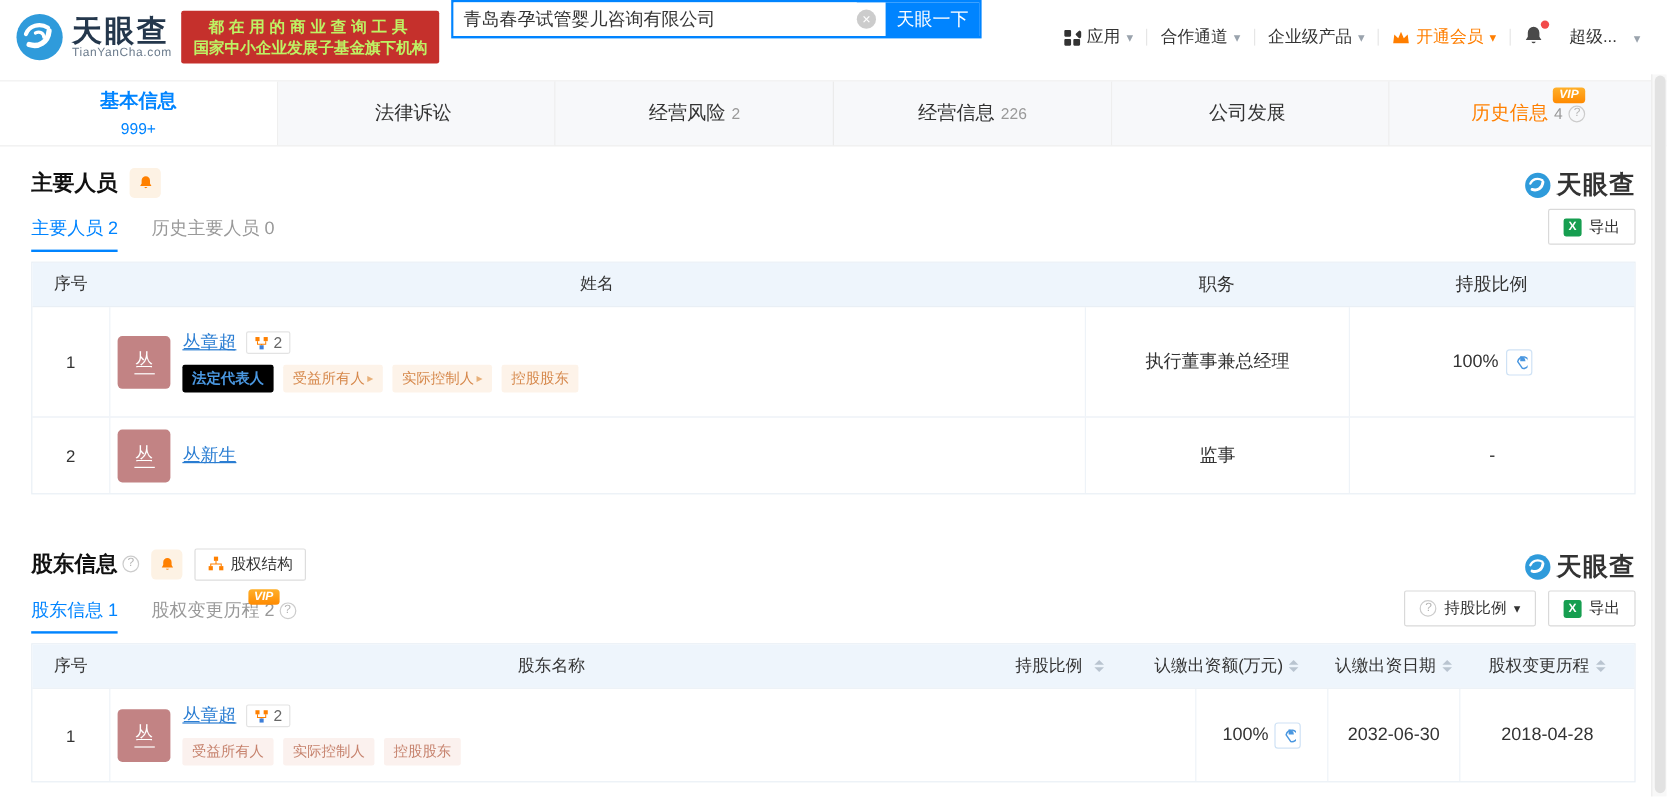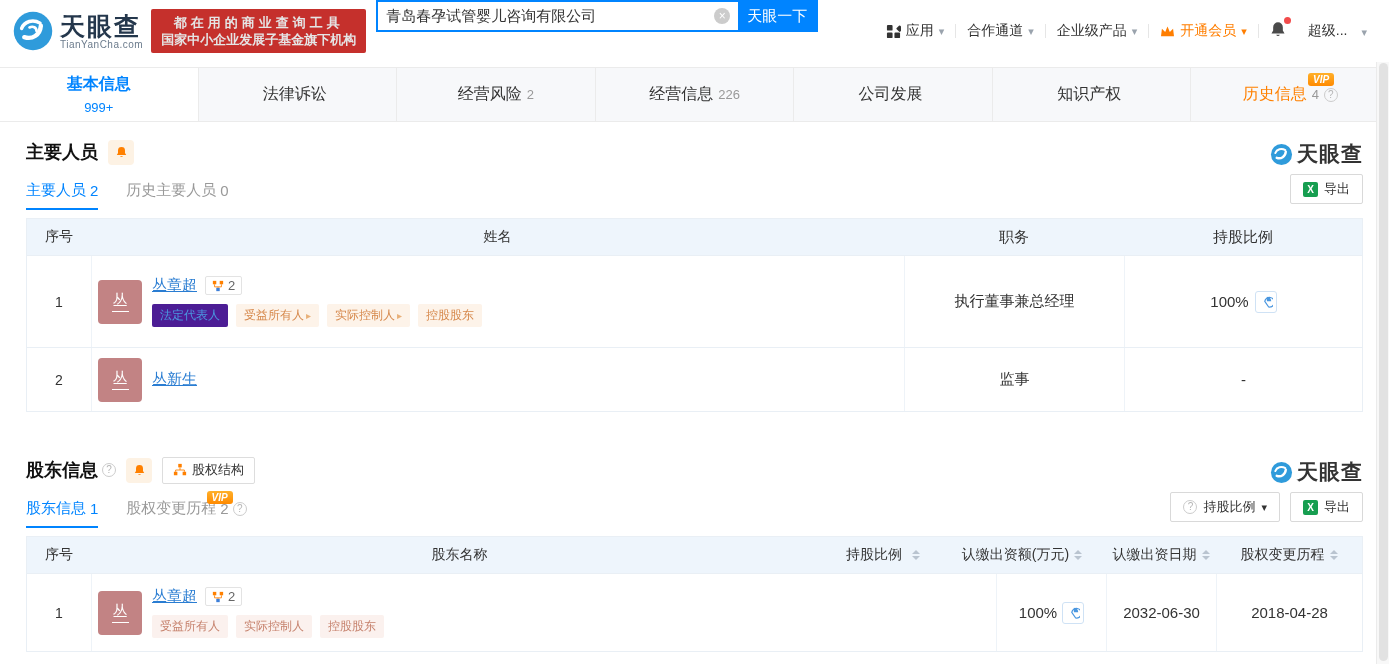--- a/index.html
+++ b/index.html
@@ -6,21 +6,21 @@
   html,body { background:#fff; }
   body { font-family:"Liberation Sans","DejaVu Sans",sans-serif; color:#333; }
   .page { position:relative; width:1389px; height:664px; background:#fff; overflow:hidden; }
 
   
   .hdr { position:relative; height:62px; display:flex; align-items:center; padding:0 18px 0 12px; }
   .logo { display:flex; align-items:center; gap:6px; cursor:pointer; }
   .logo svg { width:42px; height:42px; }
   .logo .brand { font-size:25px; font-weight:bold; color:#24374c; line-height:26px; letter-spacing:2px;}
   .logo .domain { font-size:10px; color:#6b7b8c; letter-spacing:.5px; }
-  .banner { margin-left:8px; background:#c5302c; color:#e5e5e5; padding:5px 10px; font-size:13px; font-weight:bold; line-height:17px; text-align:center; border-radius:2px; }
+  .banner { margin-left:8px; background:#c5302c; color:#bef264; padding:5px 10px; font-size:13px; font-weight:bold; line-height:17px; text-align:center; border-radius:2px; }
   .banner .l1 { letter-spacing:4px; }
   .search { margin-left:10px; width:442px; align-self:flex-start; }
   .search-tabs { display:flex; align-items:flex-end; height:24px; font-size:13px; gap:0; }
   .stab { padding:3px 13px; color:#333; cursor:pointer; }
   .stab.active { background:#0084ff; color:#fff; }
   .search-box { display:flex; height:32px; border:2px solid #0084ff; }
   .search-box input { flex:1; border:none; outline:none; font-size:15px; padding:0 8px; color:#333; font-family:Liberation Mono, monospace; }
   .clear-ic { align-self:center; width:16px; height:16px; border-radius:50%; background:#ccc; color:#fff; font-size:12px; line-height:16px; text-align:center; margin-right:8px; cursor:pointer; }
   .search-box button { width:78px; background:#0084ff; color:#fff; border:none; font-size:15px; cursor:pointer; font-family:inherit; }
   .nav { margin-left:auto; display:flex; align-items:center; font-size:14px; color:#333; }
@@ -82,21 +82,21 @@
   .t2 .c-first { width:146px; font-size:15px; }
   .t2 .r1 { height:78px; }
   .avatar { width:44px; height:44px; background:#c28384; border-radius:4px; color:#fff; font-size:15px; display:flex; align-items:center; justify-content:center; flex:none; }
   .avatar i { font-style:normal; border-bottom:1px solid #fff; padding:0 1px 1px; }
   .person { margin-left:10px; }
   .pline1 { display:flex; align-items:center; gap:8px; }
   .plink { color:#2a7dd2; font-size:15px; text-decoration:underline; cursor:pointer; }
   .gbadge { display:flex; align-items:center; gap:4px; border:1px solid #e3e3e3; border-radius:2px; padding:1px 6px; font-size:13px; color:#666; cursor:pointer; }
   .pline2 { margin-top:9px; display:flex; gap:8px; }
   .tag { font-size:12px; padding:3px 8px; border-radius:2px; white-space:nowrap; display:flex; align-items:center; gap:2px; }
-  .tag-blue { background:#4c1d95; color:#4a97e0; }
+  .tag-blue { background:#000000; color:#4a97e0;font-weight:bold; }
   .tag-orange { background:#fdf3e9; color:#d6884b; }
   .tag-orange .tarrow { color:#e8b079; font-size:10px; }
   .tag-rose { background:#fbf1ee; color:#c6826d; }
   .pie-btn { width:22px; height:22px; border:1px solid #cfe2f5; border-radius:3px; display:flex; align-items:center; justify-content:center; background:#fff; cursor:pointer; }
   .sorter { display:inline-flex; flex-direction:column; gap:2px; margin-left:5px; }
   .sorter b { width:0; height:0; border-left:4px solid transparent; border-right:4px solid transparent; }
   .sorter .up { border-bottom:4px solid #b9c4d0; }
   .sorter .dn { border-top:4px solid #b9c4d0; }
   .sec2 { margin-top:44px; }
 
@@ -191,24 +191,20 @@
     <div class="mtab">
       <span>经营风险</span>
       <span class="cnt">2</span>
     </div>
     <div class="mtab">
       <span>经营信息</span>
       <span class="cnt">226</span>
     </div>
     <div class="mtab">
       <span>公司发展</span>
-      <span class="cnt"></span>
-    </div>
-    <div class="mtab">
-      <span>知识产权</span>
       <span class="cnt"></span>
     </div>
     <div class="mtab orange">
       <span class="vip-badge">VIP</span>
       <span>历史信息</span>
       <span class="cnt">4</span>
       <span class="qmark">?</span>
     </div>
   </div>
 

